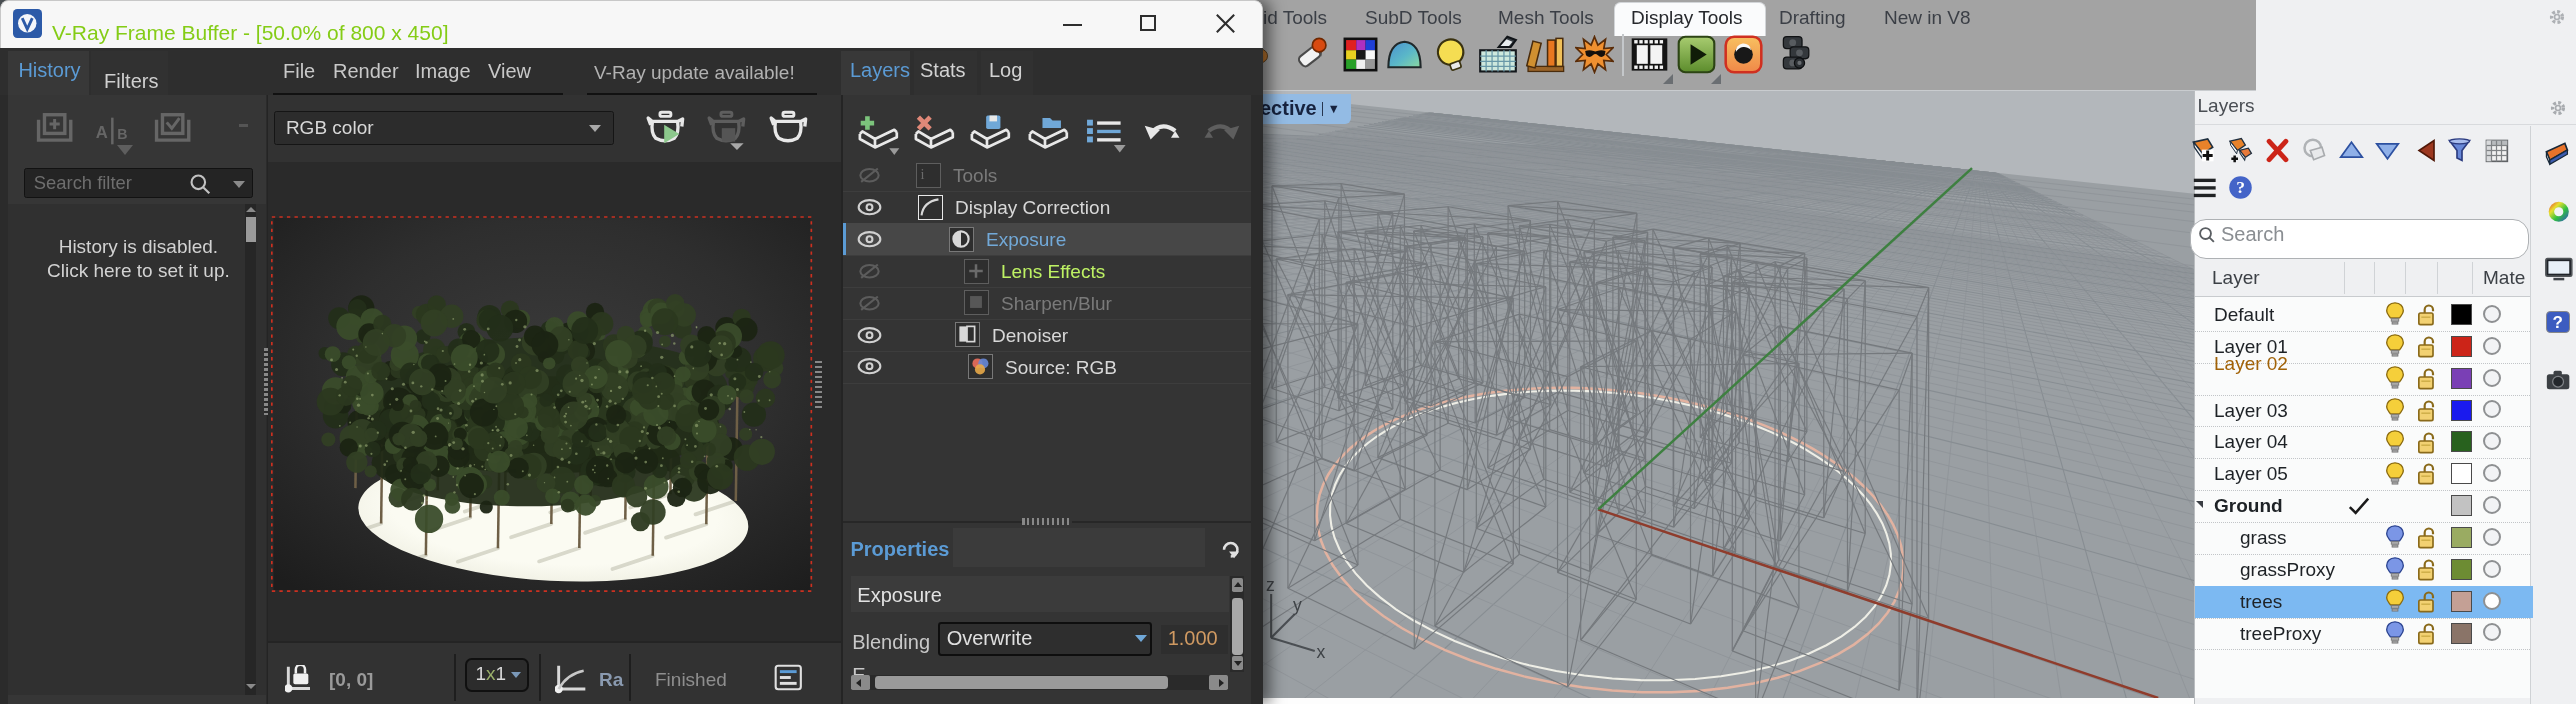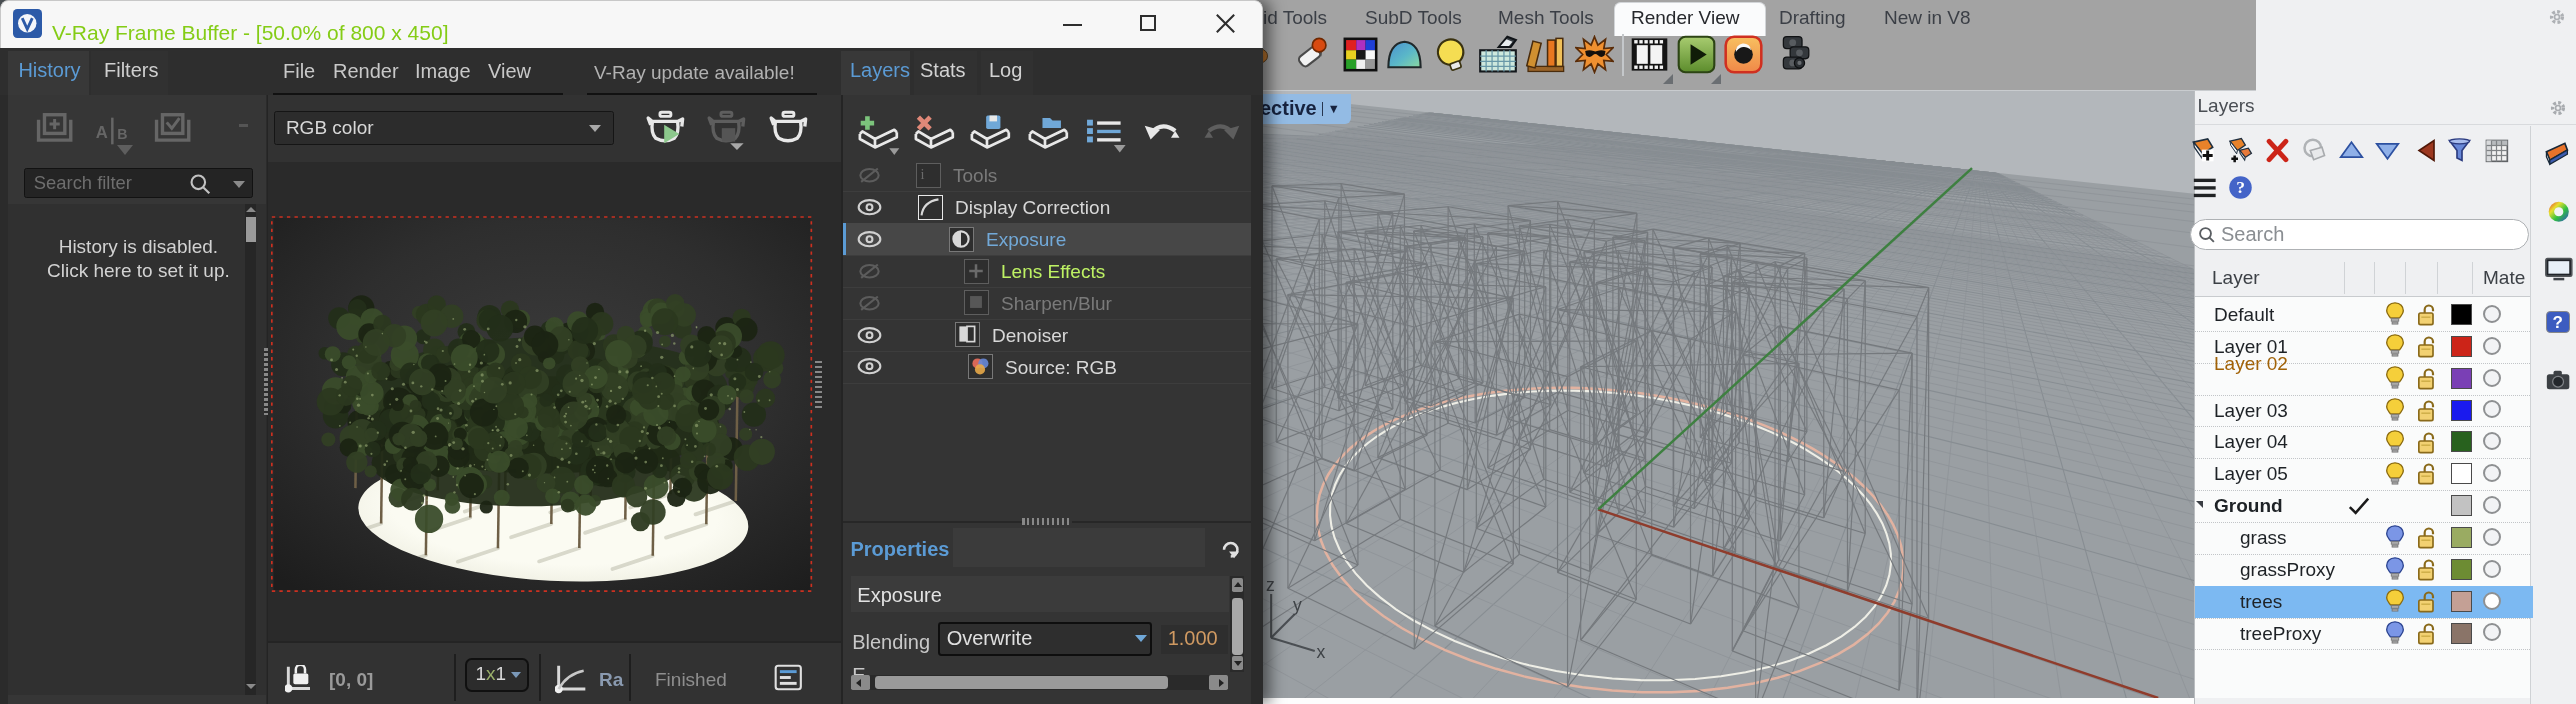--- a/index.html
+++ b/index.html
@@ -6,21 +6,21 @@
 .abs{position:absolute}
 .tabtx{position:absolute;top:6.7px;font-size:19px;color:#3b3f46}
 </style></head><body>
 <div class="abs" style="left:0;top:0;width:2256px;height:91px;background:#a3a3a3;border-bottom:0.8px solid #c9cccf">
     <span class="tabtx" style="left:1263px">id Tools</span>
     <span class="tabtx" style="left:1365px">SubD Tools</span>
     <span class="tabtx" style="left:1498px">Mesh Tools</span>
     <span class="tabtx" style="left:1779px">Drafting</span>
     <span class="tabtx" style="left:1884px">New in V8</span>
     <div class="abs" style="left:1614px;top:1.7px;width:152px;height:34px;background:#fafbfc;border:0.8px solid #d2d5d8;border-bottom:none;border-radius:6.7px 6.7px 0 0"></div>
-    <span class="tabtx" style="left:1631px;color:#26282c">Render View</span>
+    <span class="tabtx" style="left:1631px;color:#26282c">Display Tools</span>
     <svg class="abs" style="left:2547px;top:6.7px" width="20" height="20" viewBox="0 0 24 24">
       <circle cx="12" cy="12" r="6.5" fill="none" stroke="#adb0b4" stroke-width="4" stroke-dasharray="3.4 2.6"></circle>
       <circle cx="12" cy="12" r="3" fill="none" stroke="#adb0b4" stroke-width="2"></circle>
     </svg>
     <svg class="abs" style="left:1256px;top:35px" width="22" height="39" viewBox="0 0 46 46">
       <circle cx="10" cy="26" r="14" fill="#c07830" stroke="#5a3a14" stroke-width="2"></circle>
       <circle cx="10" cy="22" r="5" fill="#e8a858"></circle>
     </svg>
     <svg class="abs" style="left:1292px;top:35px" width="39" height="39" viewBox="0 0 46 46">
       <g transform="rotate(-38 23 25)">
@@ -1014,21 +1014,21 @@
       <g stroke="#202224" stroke-width="4">
         <line x1="1" y1="4" x2="27" y2="4"></line>
         <line x1="1" y1="13" x2="27" y2="13"></line>
         <line x1="1" y1="22" x2="27" y2="22"></line>
       </g>
     </svg>
     <svg class="abs" style="left:33px;top:84px" width="25" height="25" viewBox="0 0 30 30">
       <circle cx="15" cy="15" r="13.5" fill="#4464c8"></circle>
       <text x="15" y="22" text-anchor="middle" font-size="21" font-weight="bold" fill="#fff" font-family="Liberation Serif">?</text>
     </svg>
-    <div class="abs" style="left:-5px;top:128px;width:339px;height:31px;background:#fff;border:1.3px solid #aeb1b4;border-radius:16px">
+    <div class="abs" style="left:-5px;top:128px;width:339px;height:40px;background:#fff;border:1.3px solid #aeb1b4;border-radius:16px">
       <svg class="abs" style="left:6.7px;top:5.9px" width="18.4" height="18.4" viewBox="0 0 22 22">
         <circle cx="9" cy="9" r="6.5" fill="none" stroke="#5a5e62" stroke-width="2.2"></circle>
         <line x1="13.5" y1="13.5" x2="19" y2="19" stroke="#5a5e62" stroke-width="2.2"></line>
       </svg>
       <span class="abs" style="left:30px;top:3.4px;font-size:20px;color:#8a8e92">Search</span>
     </div>
     <div class="abs" style="left:17px;top:176px;font-size:19px;color:#3c4046">Layer</div>
     <div class="abs" style="left:288px;top:176px;font-size:19px;color:#3c4046">Mate</div>
     <div class="abs" style="left:149px;top:171px;width:0.8px;height:32px;background:#d0d3d6"></div>
     <div class="abs" style="left:179px;top:171px;width:0.8px;height:32px;background:#d0d3d6"></div>
@@ -1222,21 +1222,21 @@
     <div class="abs" style="left:52px;top:21px;font-size:21px;color:#84cc16">V-Ray Frame Buffer - [50.0% of 800 x 450]</div>
     <div class="abs" style="left:1063px;top:23.5px;width:19px;height:2.1px;background:#2e2e2e"></div>
     <div class="abs" style="left:1140px;top:15px;width:16px;height:16px;border:2.1px solid #2e2e2e"></div>
     <svg class="abs" style="left:1216px;top:14.3px" width="19" height="19" viewBox="0 0 23 23">
       <path d="M1 1 L22 22 M22 1 L1 22" stroke="#2e2e2e" stroke-width="2.5"></path>
     </svg>
     <div class="abs" style="left:0;top:48px;width:1263px;height:47px;background:#2e2e2e"></div>
     <div class="abs" style="left:8.4px;top:51px;width:81px;height:44px;background:#383838"></div>
     <div class="abs" style="left:18.4px;top:59px;font-size:20px;color:#5b9bd5">History</div>
     <div class="abs" style="left:91px;top:51px;width:77px;height:44px;background:#313131"></div>
-    <div class="abs" style="left:104px;top:59px;font-size:20px;color:#cfcfcf">Filters</div>
+    <div class="abs" style="left:104px;top:70px;font-size:20px;color:#cfcfcf">Filters</div>
     <div class="abs" style="left:283px;top:60px;font-size:20px;color:#c8c8c8">File</div>
     <div class="abs" style="left:333px;top:60px;font-size:20px;color:#c8c8c8">Render</div>
     <div class="abs" style="left:415px;top:60px;font-size:20px;color:#c8c8c8">Image</div>
     <div class="abs" style="left:488px;top:60px;font-size:20px;color:#c8c8c8">View</div>
     <div class="abs" style="left:594px;top:62px;font-size:19px;color:#b2b2b2">V-Ray update available!</div>
     <div class="abs" style="left:273px;top:93px;width:290px;height:2.5px;background:#111"></div>
     <div class="abs" style="left:587px;top:93px;width:230px;height:2.5px;background:#111"></div>
     <div class="abs" style="left:841px;top:51px;width:69px;height:44px;background:#383838"></div>
     <div class="abs" style="left:850px;top:59px;font-size:20px;color:#5b9bd5">Layers</div>
     <div class="abs" style="left:914px;top:51px;width:63px;height:44px;background:#313131"></div>

